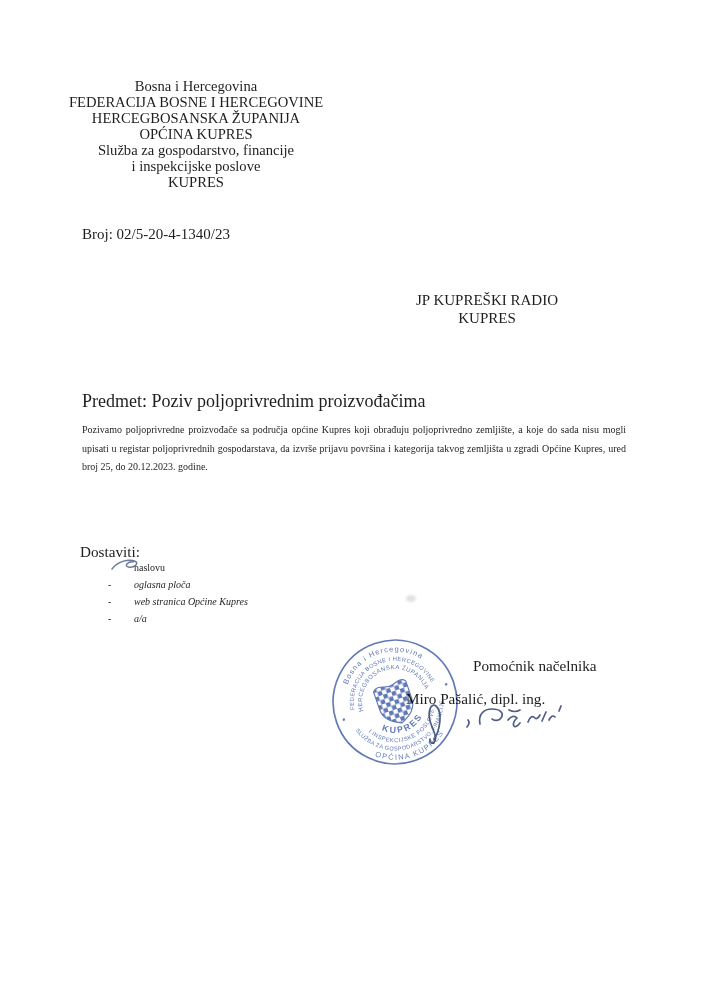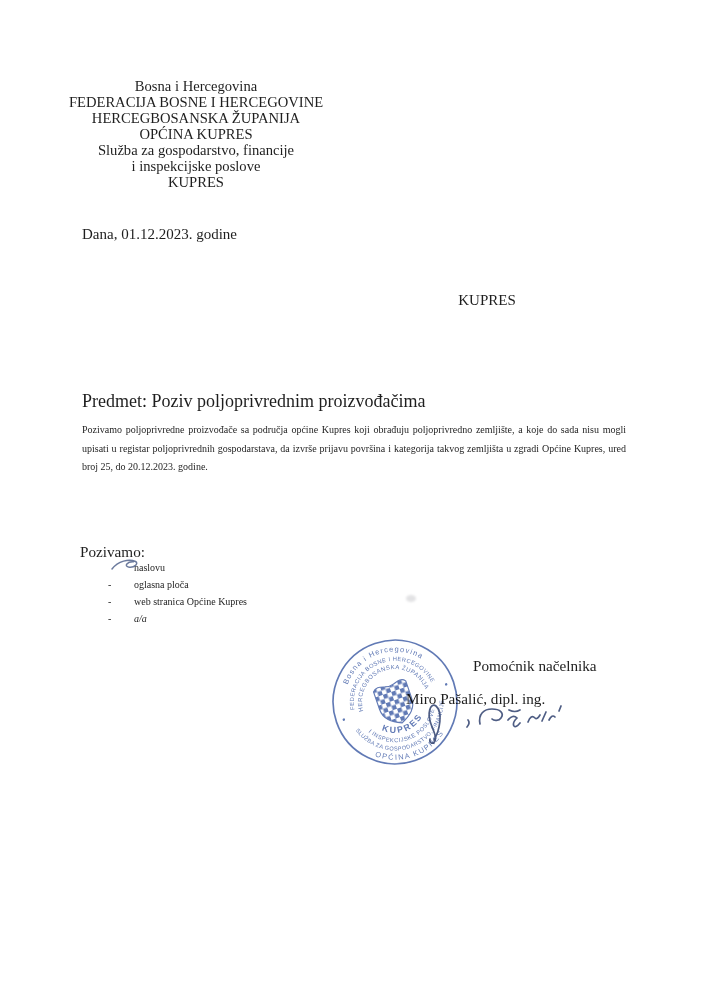--- a/index.html
+++ b/index.html
@@ -47,44 +47,45 @@
   <div>Bosna i Hercegovina</div>
   <div>FEDERACIJA BOSNE I HERCEGOVINE</div>
   <div>HERCEGBOSANSKA ŽUPANIJA</div>
   <div>OPĆINA KUPRES</div>
   <div>Služba za gospodarstvo, financije</div>
   <div>i inspekcijske poslove</div>
   <div>KUPRES</div>
 </div>
 
 <div class="abs refblock">
-  <div>Dana, 01.12.2023. godine</div>
+  <div>Broj: 02/5-20-4-1340/23</div>
 </div>
 
 <div class="abs recipient">
+  <div>JP KUPREŠKI RADIO</div>
   <div>KUPRES</div>
 </div>
 
 <div class="abs subject">Predmet: Poziv poljoprivrednim proizvođačima</div>
 
 <div class="abs bodypar">Pozivamo poljoprivredne proizvođače sa područja općine Kupres koji obrađuju poljoprivredno zemljište, a koje do sada nisu mogli upisati u registar poljoprivrednih gospodarstava, da izvrše prijavu površina i kategorija takvog zemljišta u zgradi Općine Kupres, ured broj 25, do 20.12.2023. godine.</div>
 
-<div class="abs dist-label">Pozivamo:</div>
+<div class="abs dist-label">Dostaviti:</div>
 
 <svg class="abs check-icon" width="32" height="18" viewBox="0 0 32 18">
   <path d="M 2 13 C 8 5 19 2.5 25.5 5.5 C 29 7.5 24.5 12 18.5 11 C 14 10 17 5.5 23.5 5.8" fill="none" stroke="#5b6b92" stroke-width="1.5" stroke-linecap="round" opacity="0.9"></path>
 </svg>
 
 <div class="abs dist-row" style="top:559px;">
   <span class="dist-marker"></span><span class="dist-text">naslovu</span>
 </div>
-<div class="abs dist-row" style="top:576px;">
+<div class="abs dist-row" style="top:576px;font-style:italic;">
   <span class="dist-marker">-</span><span class="dist-text">oglasna ploča</span>
 </div>
-<div class="abs dist-row" style="top:593px;">
+<div class="abs dist-row" style="top:593px;font-style:italic;">
   <span class="dist-marker">-</span><span class="dist-text">web stranica Općine Kupres</span>
 </div>
 <div class="abs dist-row" style="top:610px;font-style:italic;">
   <span class="dist-marker">-</span><span class="dist-text">a/a</span>
 </div>
 
 <div class="abs smudge"></div>
 
 <div class="abs sig-title">Pomoćnik načelnika</div>
 <div class="abs sig-name">Miro Pašalić, dipl. ing.</div>

